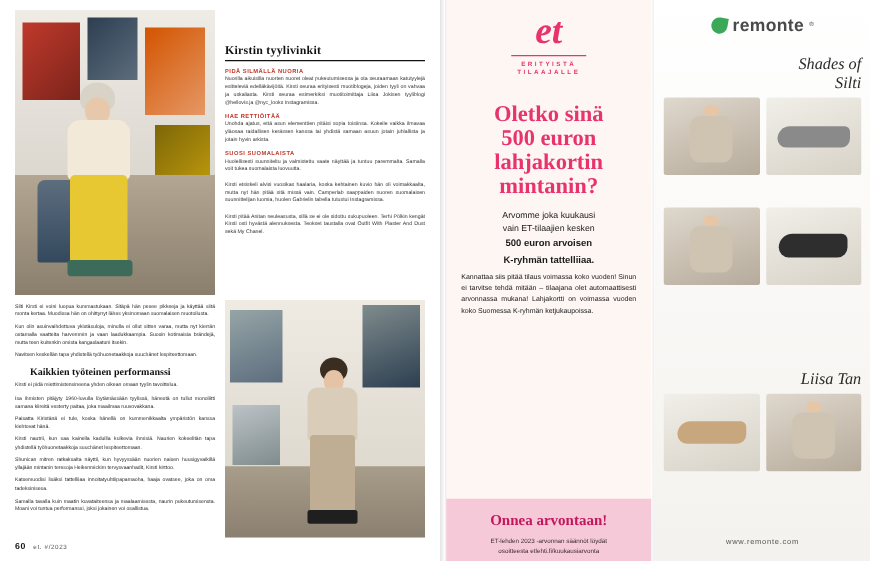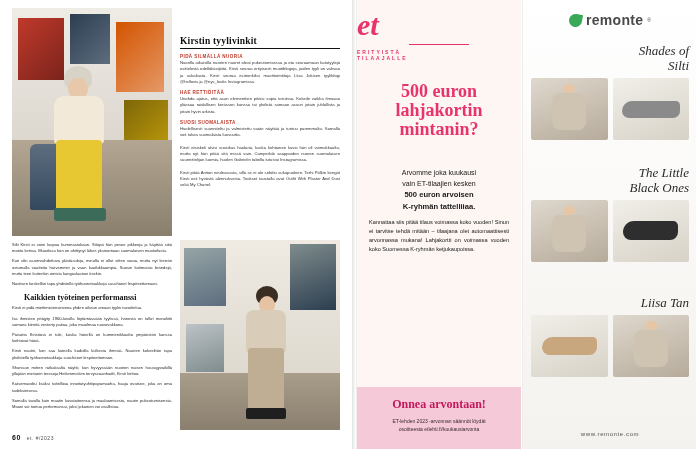--- a/index.html
+++ b/index.html
@@ -55,34 +55,34 @@
   .ps-top{position:absolute;left:8px;top:24px;width:40px;height:42px;background:#d9cdb9;border-radius:8px 8px 2px 2px;}
   .ps-pants{position:absolute;left:10px;top:62px;width:36px;height:62px;background:#bfae94;border-radius:3px;}
   .ps-shoes{position:absolute;left:8px;top:122px;width:40px;height:11px;background:#1f1f1f;border-radius:2px;}
 
   .folio{position:absolute;left:12px;bottom:8px;font-size:5px;color:#555;letter-spacing:.5px;}
   .folio .num{font-weight:bold;color:#111;font-size:7px;margin-right:4px;}
 
   
   .center-ad{position:absolute;left:356px;top:0;width:164px;height:449px;background:#fdf6f3;
     border-left:1px solid #eee;}
-  .et-logo{position:absolute;left:0;right:0;top:10px;}
+  .et-logo{position:absolute;left:0;right:0;top:10px;text-align:center;}
   .et-word{font-family:"Liberation Serif",serif;font-size:30px;font-weight:bold;color:#e8336d;
     font-style:italic;line-height:1;}
   .et-sub1{font-size:5px;letter-spacing:2px;color:#e8336d;font-weight:bold;margin-top:2px;}
   .et-sub2{font-size:5px;letter-spacing:2px;color:#e8336d;font-weight:bold;}
   .et-rule{width:60px;height:1px;background:#e8336d;margin:4px auto;}
   .ad-head{position:absolute;left:10px;right:10px;top:82px;text-align:center;
     font-family:"Liberation Serif",serif;font-weight:bold;color:#e8336d;font-size:18px;line-height:1.06;}
   .ad-mid{position:absolute;left:12px;right:12px;top:168px;text-align:center;font-size:7px;
     line-height:1.5;color:#1a1a1a;}
   .ad-mid b{font-size:7.6px;}
   .ad-body{position:absolute;left:12px;right:12px;top:218px;font-size:5.6px;line-height:1.6;
     color:#1a1a1a;text-align:justify;}
-  .ad-foot{position:absolute;left:0;right:0;bottom:0;height:62px;background:#f6c9d8;}
+  .ad-foot{position:absolute;left:0;right:0;bottom:0;height:50px;background:#f6c9d8;}
   .ad-foot-t1{text-align:center;font-family:"Liberation Serif",serif;font-size:12px;font-weight:bold;
     color:#c2185b;padding-top:10px;}
   .ad-foot-t2{text-align:center;font-size:5px;line-height:1.6;color:#3a2a30;padding:5px 12px 0;}
 
   
   .right-ad{position:absolute;left:522px;top:0;width:174px;height:449px;
     background:linear-gradient(180deg,#ffffff,#f4f2ee);border-left:1px solid #eee;}
   .remonte{position:absolute;left:0;right:0;top:12px;text-align:center;}
   .remonte-row{display:inline-flex;align-items:center;gap:4px;}
   .remonte-leaf{width:13px;height:13px;border-radius:50% 0 50% 50%;background:#3aa856;transform:rotate(10deg);}
@@ -184,20 +184,21 @@
 
   <div class="center-ad">
     <div class="et-logo">
       <div class="et-word">et</div>
       <div class="et-rule"></div>
       <div class="et-sub1">ERITYISTÄ</div>
       <div class="et-sub2">TILAAJALLE</div>
     </div>
 
     <div class="ad-head">
+      <div>Oletko sinä</div>
       <div>500 euron</div>
       <div>lahjakortin</div>
       <div>mintanin?</div>
     </div>
 
     <div class="ad-mid">
       <div>Arvomme joka kuukausi</div>
       <div>vain ET-tilaajien kesken</div>
       <b>500 euron arvoisen</b><br>
       <b>K-ryhmän tattelliiaa.</b>
@@ -233,24 +234,20 @@
           <div class="mdl-head"></div>
           <div class="mdl-body"></div>
         </div>
         <div class="ph ph-shoe">
           <div class="shoe-a"></div>
         </div>
       </div>
     </div>
 
     <div class="blk" style="top:166px;">
-      <div class="blk-title">
-        <div>The Little</div>
-        <div>Black Ones</div>
-      </div>
       <div class="blk-imgs">
         <div class="ph ph-model">
           <div class="mdl-head"></div>
           <div class="mdl-body"></div>
         </div>
         <div class="ph ph-shoe">
           <div class="shoe-b"></div>
         </div>
       </div>
     </div>

